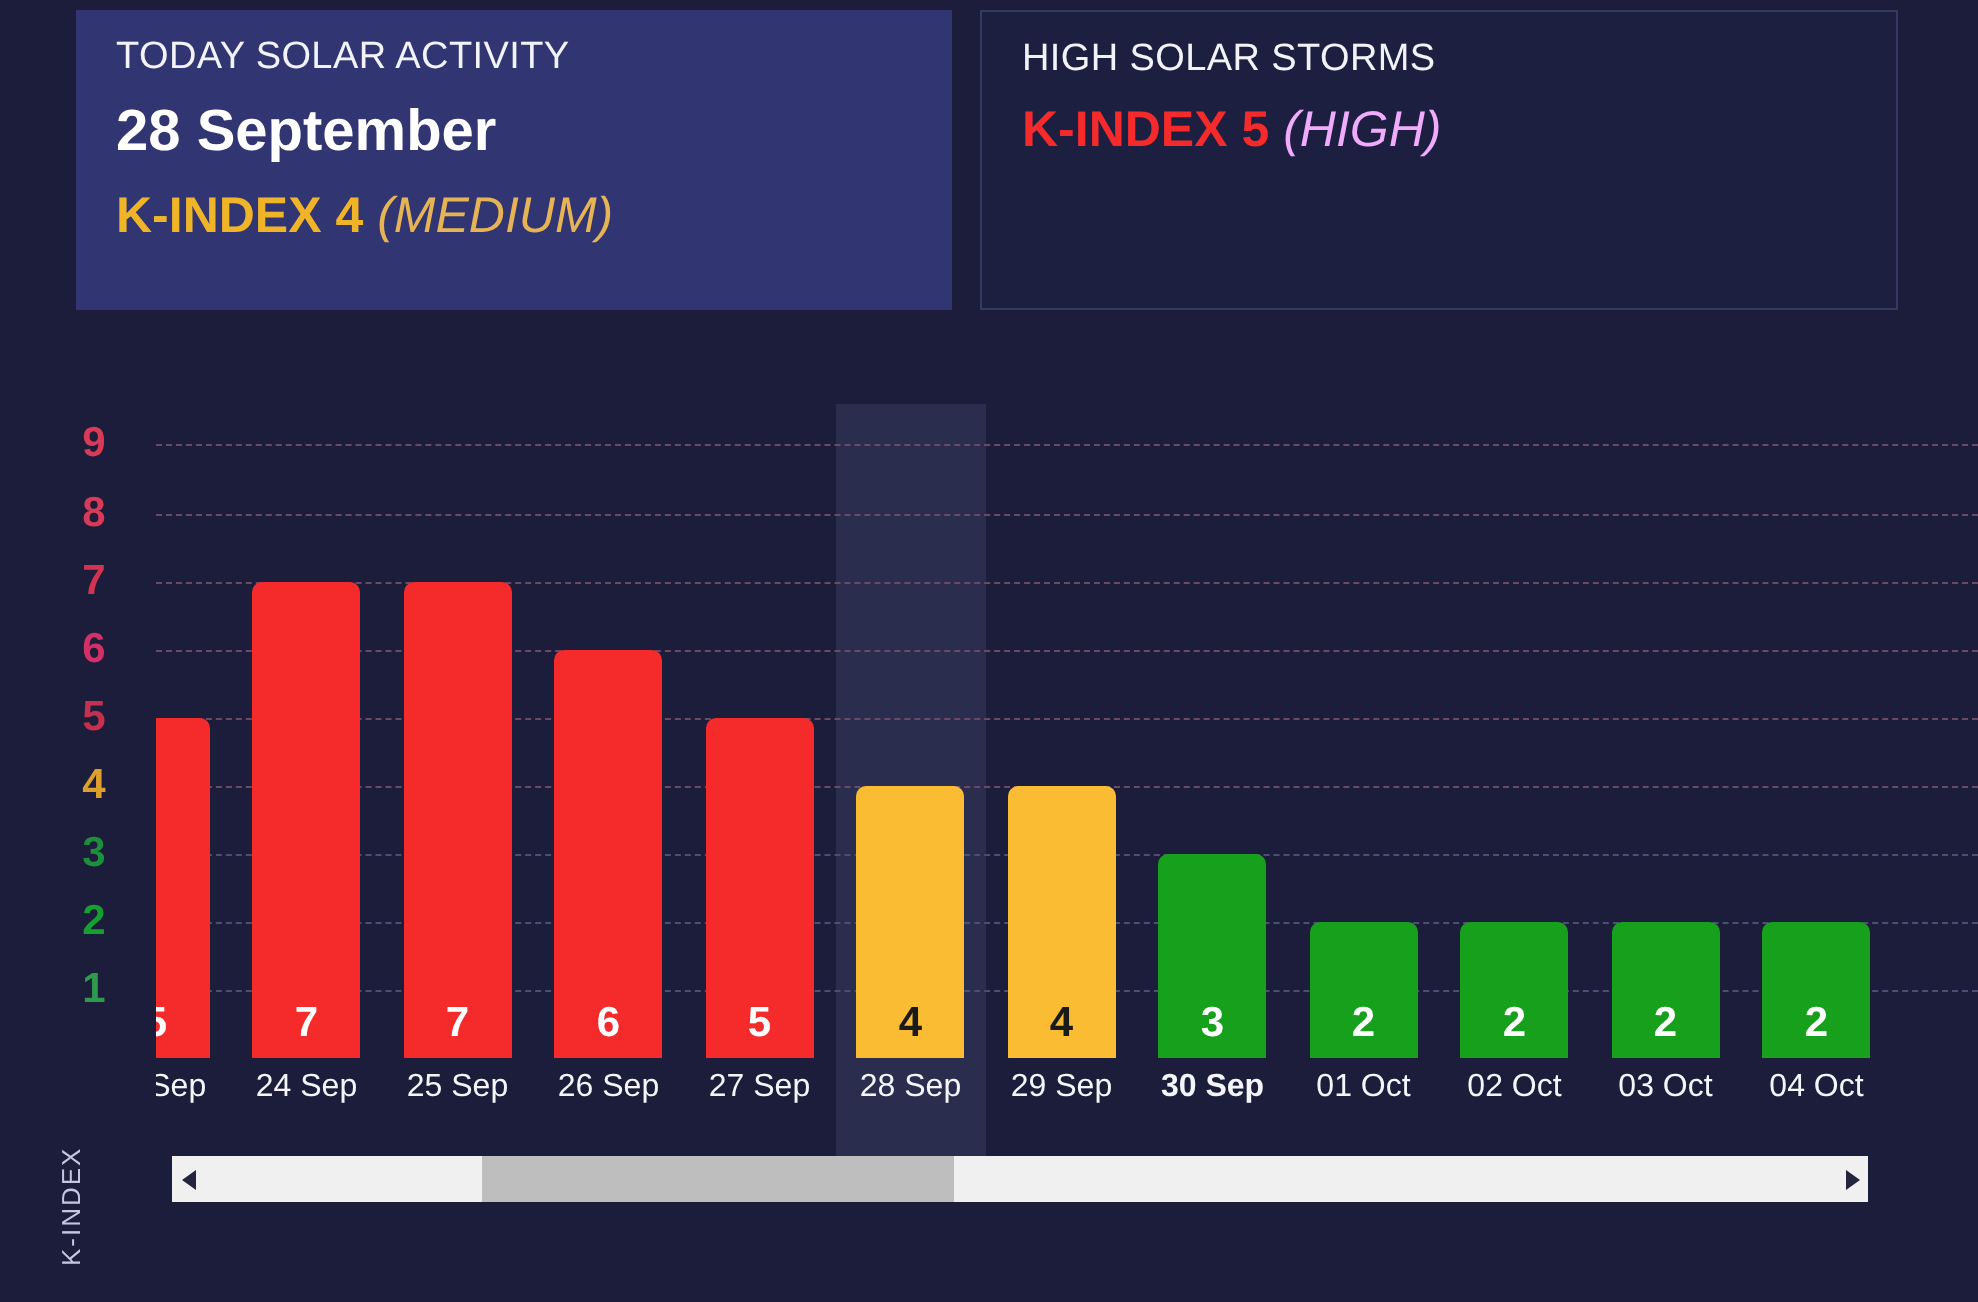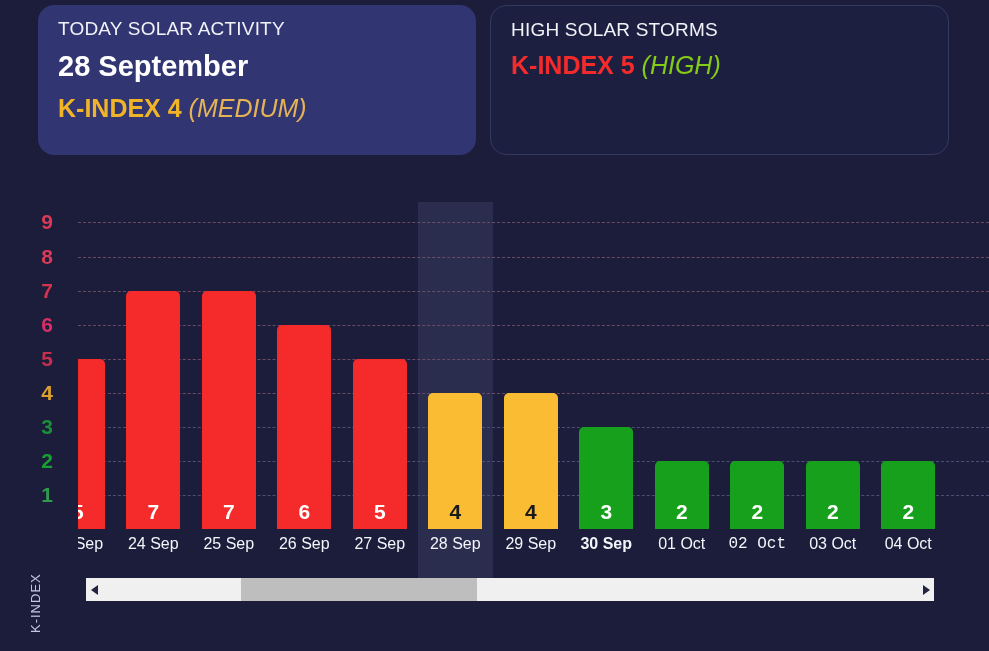--- a/index.html
+++ b/index.html
@@ -21,21 +21,21 @@
     position: absolute;
     left: 0; top: 0;
     width: 989px;
     height: 160px;
     display: flex;
     gap: 14px;
     padding: 5px 40px 5px 38px;
   }
 
   .card {
-    border-radius: 16px;
+    border-radius: 0;
     padding: 14px 20px 10px 20px;
     display: flex;
     flex-direction: column;
     justify-content: flex-start;
   }
 
   .card.today {
     width: 438px;
     background: #313572;
   }
@@ -68,21 +68,21 @@
     font-size: 25px;
     line-height: 1.1;
     white-space: nowrap;
   }
   .card-kindex .k-strong { font-weight: bold; }
   .card-kindex .k-level  { font-weight: normal; font-style: italic; }
 
   .today .k-strong { color: #f0b429; }
   .today .k-level  { color: #e7b455; }
   .next  .k-strong { color: #f52b2b; }
-  .next  .k-level  { color: #84cc16; }
+  .next  .k-level  { color: #f0abfc; }
 
   
   #chart {
     position: absolute;
     left: 0;
     top: 160px;
     width: 989px;
     height: 491px;
   }
 
@@ -302,21 +302,21 @@
   <div id="xlabels" style="overflow: hidden;">
       <div class="xtick" style="left: -38px; width: 75.5px;">23 Sep</div>
       <div class="xtick" style="left: 37.5px; width: 75.5px;">24 Sep</div>
       <div class="xtick" style="left: 113px; width: 75.5px;">25 Sep</div>
       <div class="xtick" style="left: 188.5px; width: 75.5px;">26 Sep</div>
       <div class="xtick" style="left: 264px; width: 75.5px;">27 Sep</div>
       <div class="xtick" style="left: 339.5px; width: 75.5px;">28 Sep</div>
       <div class="xtick" style="left: 415px; width: 75.5px;">29 Sep</div>
       <div class="xtick" style="left: 490.5px; width: 75.5px; font-weight: bold;">30 Sep</div>
       <div class="xtick" style="left: 566px; width: 75.5px;">01 Oct</div>
-      <div class="xtick" style="left: 641.5px; width: 75.5px; font-family: Liberation Mono, monospace;">02 Oct</div>
+      <div class="xtick" style="left: 641.5px; width: 75.5px;">02 Oct</div>
       <div class="xtick" style="left: 717px; width: 75.5px;">03 Oct</div>
       <div class="xtick" style="left: 792.5px; width: 75.5px;">04 Oct</div>
     </div>
 
   <div id="scrollbar">
     <div class="sb-arrow left">
         <span class="tri"></span>
       </div>
     <div class="sb-track">
       <div id="sb-thumb" style="left: 17%; width: 29%;"></div>

